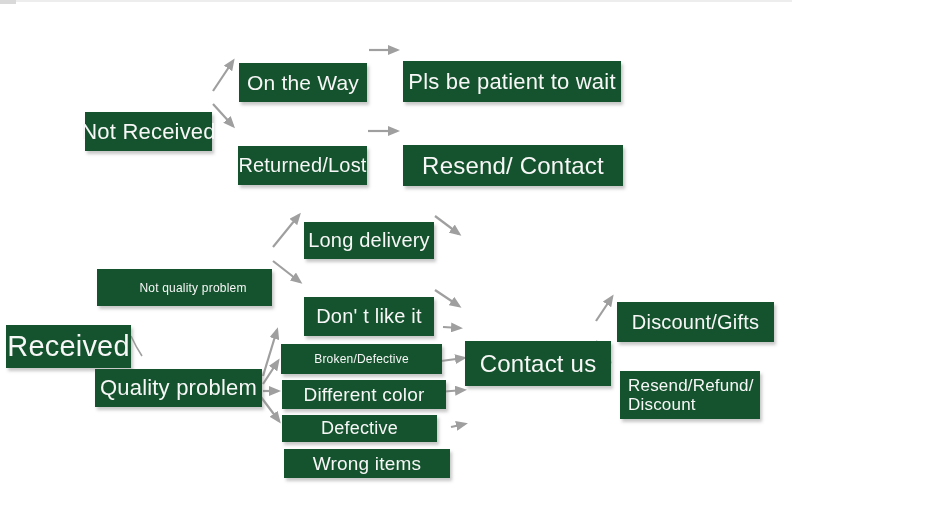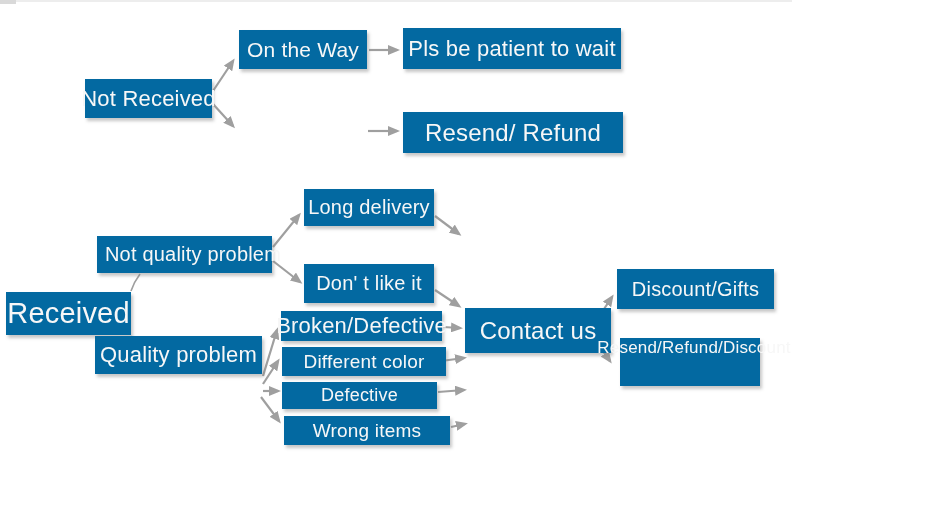--- a/index.html
+++ b/index.html
@@ -2,27 +2,27 @@
 <html><head>
 <meta charset="utf-8">
 <style>
   html,body { margin:0; padding:0; background:#ffffff; }
   .canvas {
     position:relative; width:926px; height:523px; background:#ffffff;
     font-family:"Liberation Sans", sans-serif; overflow:hidden;
   }
   .arrow-layer { position:absolute; left:0; top:0; width:926px; height:523px; }
   .node {
-    position:absolute; background:#0369a1; color:#f7f7f7;
+    position:absolute; background:#14532d; color:#f7f7f7;
     display:flex; align-items:center; justify-content:center;
     white-space:nowrap; box-shadow:2px 3px 3px rgba(130,130,130,0.45);
-    box-sizing:border-box; letter-spacing:0.2px;
+    box-sizing:border-box; letter-spacing:0.2px;margin-top:33px;
   }
   .node.two-line {
-    align-items:flex-start; justify-content:center;
+    flex-direction:column; align-items:flex-start; justify-content:center;
     padding-left:8px; line-height:1.12;
   }
   .divider {
     position:absolute; left:0; top:484; width:792px; height:2px;
     background:#ededed;
   }
   .divider-dash {
     position:absolute; left:0; top:482; width:16px; height:4px;
     background:#d9d9d9;
   }
@@ -63,34 +63,35 @@
       <path d="M131,336 Q136,347 142,356"></path>
     </g>
   </svg>
 
   <div class="node" style="left:85px; top:79px; width:127px; height:39px; font-size:22px;">Not Received</div>
 
   <div class="node" style="left:239px; top:30px; width:128px; height:39px; font-size:21px;">On the Way</div>
 
   <div class="node" style="left:403px; top:28px; width:218px; height:41px; font-size:22px;">Pls be patient to wait</div>
 
+  <div class="node" style="left:238px; top:113px; width:129px; height:39px; font-size:20px;">Returned/Lost</div>
 
-  <div class="node" style="left:403px; top:112px; width:220px; height:41px; font-size:24px;">Resend/ Refund</div>
+  <div class="node" style="left:403px; top:112px; width:220px; height:41px; font-size:24px;">Resend/ Contact</div>
 
   <div class="node" style="left:6px; top:292px; width:125px; height:43px; font-size:29px;">Received</div>
 
-  <div class="node" style="left:97px; top:236px; width:175px; height:37px; font-size:20px;padding-left:17px;">Not quality problem</div>
+  <div class="node" style="left:97px; top:236px; width:175px; height:37px; font-size:12px;padding-left:17px;">Not quality problem</div>
 
   <div class="node" style="left:304px; top:189px; width:130px; height:37px; font-size:20px;">Long delivery</div>
 
   <div class="node" style="left:304px; top:264px; width:130px; height:39px; font-size:20px;">Don' t like it</div>
 
   <div class="node" style="left:95px; top:336px; width:167px; height:38px; font-size:22px;">Quality problem</div>
 
-  <div class="node" style="left:281px; top:311px; width:161px; height:30px; font-size:22px;">Broken/Defective</div>
+  <div class="node" style="left:281px; top:311px; width:161px; height:30px; font-size:12px;">Broken/Defective</div>
 
   <div class="node" style="left:282px; top:347px; width:164px; height:29px; font-size:19px;">Different color</div>
 
   <div class="node" style="left:282px; top:382px; width:155px; height:27px; font-size:18px;">Defective</div>
 
   <div class="node" style="left:284px; top:416px; width:166px; height:29px; font-size:19px;">Wrong items</div>
 
   <div class="node" style="left:465px; top:308px; width:146px; height:45px; font-size:24px;">Contact us</div>
 
   <div class="node" style="left:617px; top:269px; width:157px; height:40px; font-size:20px;">Discount/Gifts</div>

